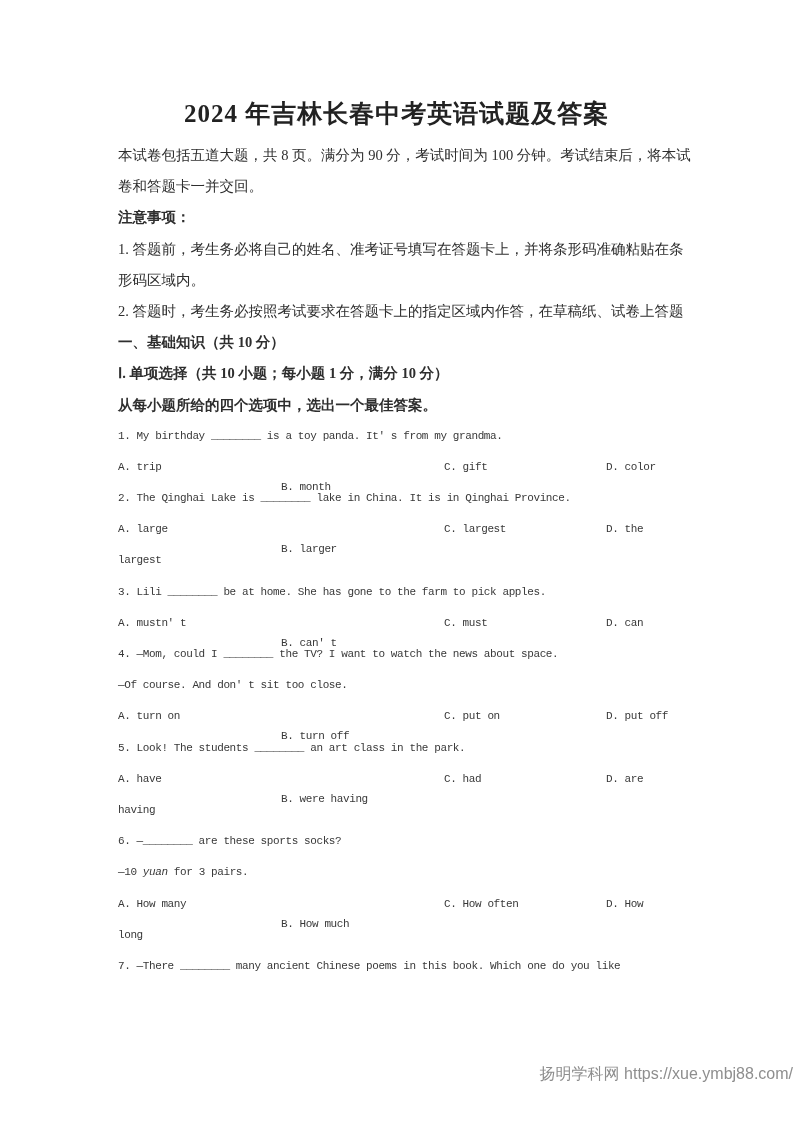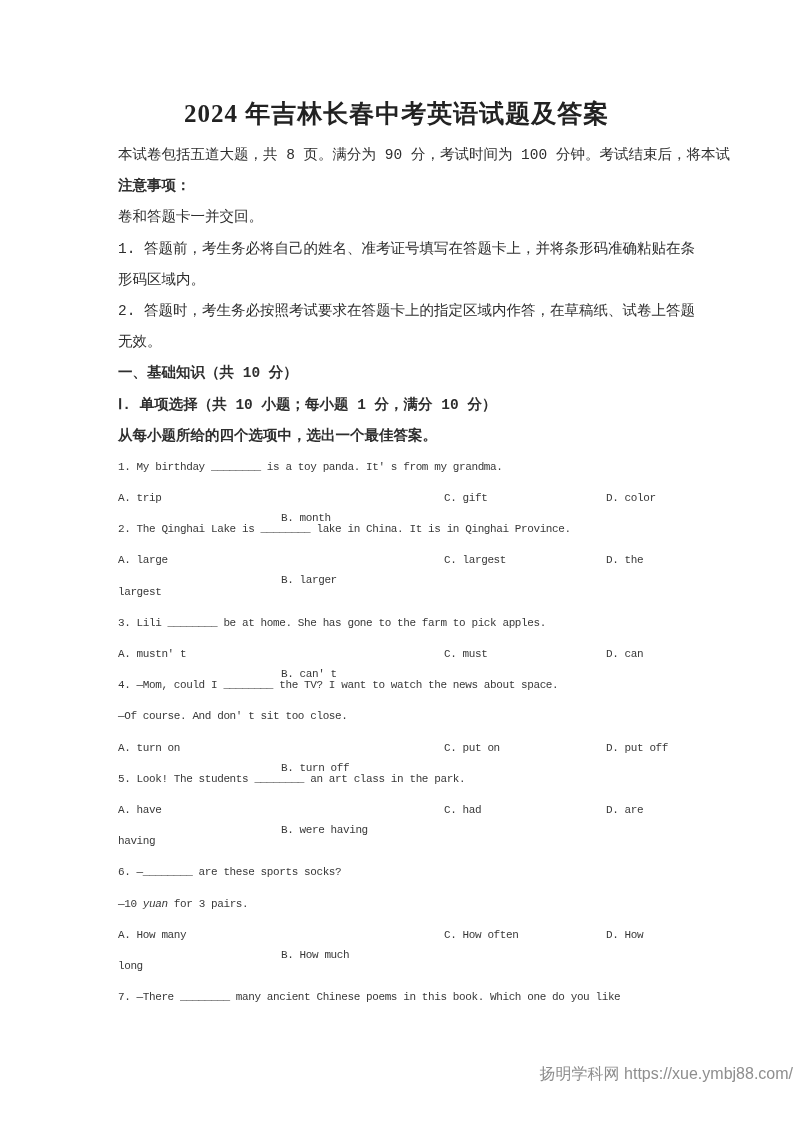--- a/index.html
+++ b/index.html
@@ -34,21 +34,21 @@
     top: 140px;
     width: 560px;
   }
   .line {
     position: relative;
     height: 31.2px;
     line-height: 31.2px;
     white-space: pre;
   }
   .zh {
-    font-family: Liberation Mono, monospace;
+    font-family: Liberation Serif, serif;
     font-size: 14.5px;
   }
   .zh.bold {
     font-weight: bold;
   }
   .en {
     font-family: "Liberation Mono", monospace;
     font-size: 11px;
     letter-spacing: -0.4px;
     color: #383838;
@@ -72,27 +72,26 @@
 </head>
 <body>
 
 <div class="page">
 
   <h1 class="title">2024 年吉林长春中考英语试题及答案</h1>
 
   <div class="content">
 
     <div class="line zh">本试卷包括五道大题，共 8 页。满分为 90 分，考试时间为 100 分钟。考试结束后，将本试</div>
+    <div class="line zh">卷和答题卡一并交回。</div>
+
     <div class="line zh bold">注意事项：</div>
-
-    <div class="line zh">卷和答题卡一并交回。</div>
     <div class="line zh">1. 答题前，考生务必将自己的姓名、准考证号填写在答题卡上，并将条形码准确粘贴在条</div>
     <div class="line zh">形码区域内。</div>
     <div class="line zh">2. 答题时，考生务必按照考试要求在答题卡上的指定区域内作答，在草稿纸、试卷上答题</div>
-    <div class="line zh">无效。</div>
 
     <div class="line zh bold">一、基础知识（共 10 分）</div>
     <div class="line zh bold">Ⅰ. 单项选择（共 10 小题；每小题 1 分，满分 10 分）</div>
     <div class="line zh bold">从每小题所给的四个选项中，选出一个最佳答案。</div>
 
     <div class="line en">1. My birthday ________ is a toy panda. It' s from my grandma.</div>
     <div class="line en"><span class="opt">A. trip</span><span class="opt opt-b">B. month</span><span class="opt opt-c">C. gift</span><span class="opt opt-d">D. color</span></div>
 
     <div class="line en">2. The Qinghai Lake is ________ lake in China. It is in Qinghai Province.</div>
     <div class="line en"><span class="opt">A. large</span><span class="opt opt-b">B. larger</span><span class="opt opt-c">C. largest</span><span class="opt opt-d">D. the</span></div>

